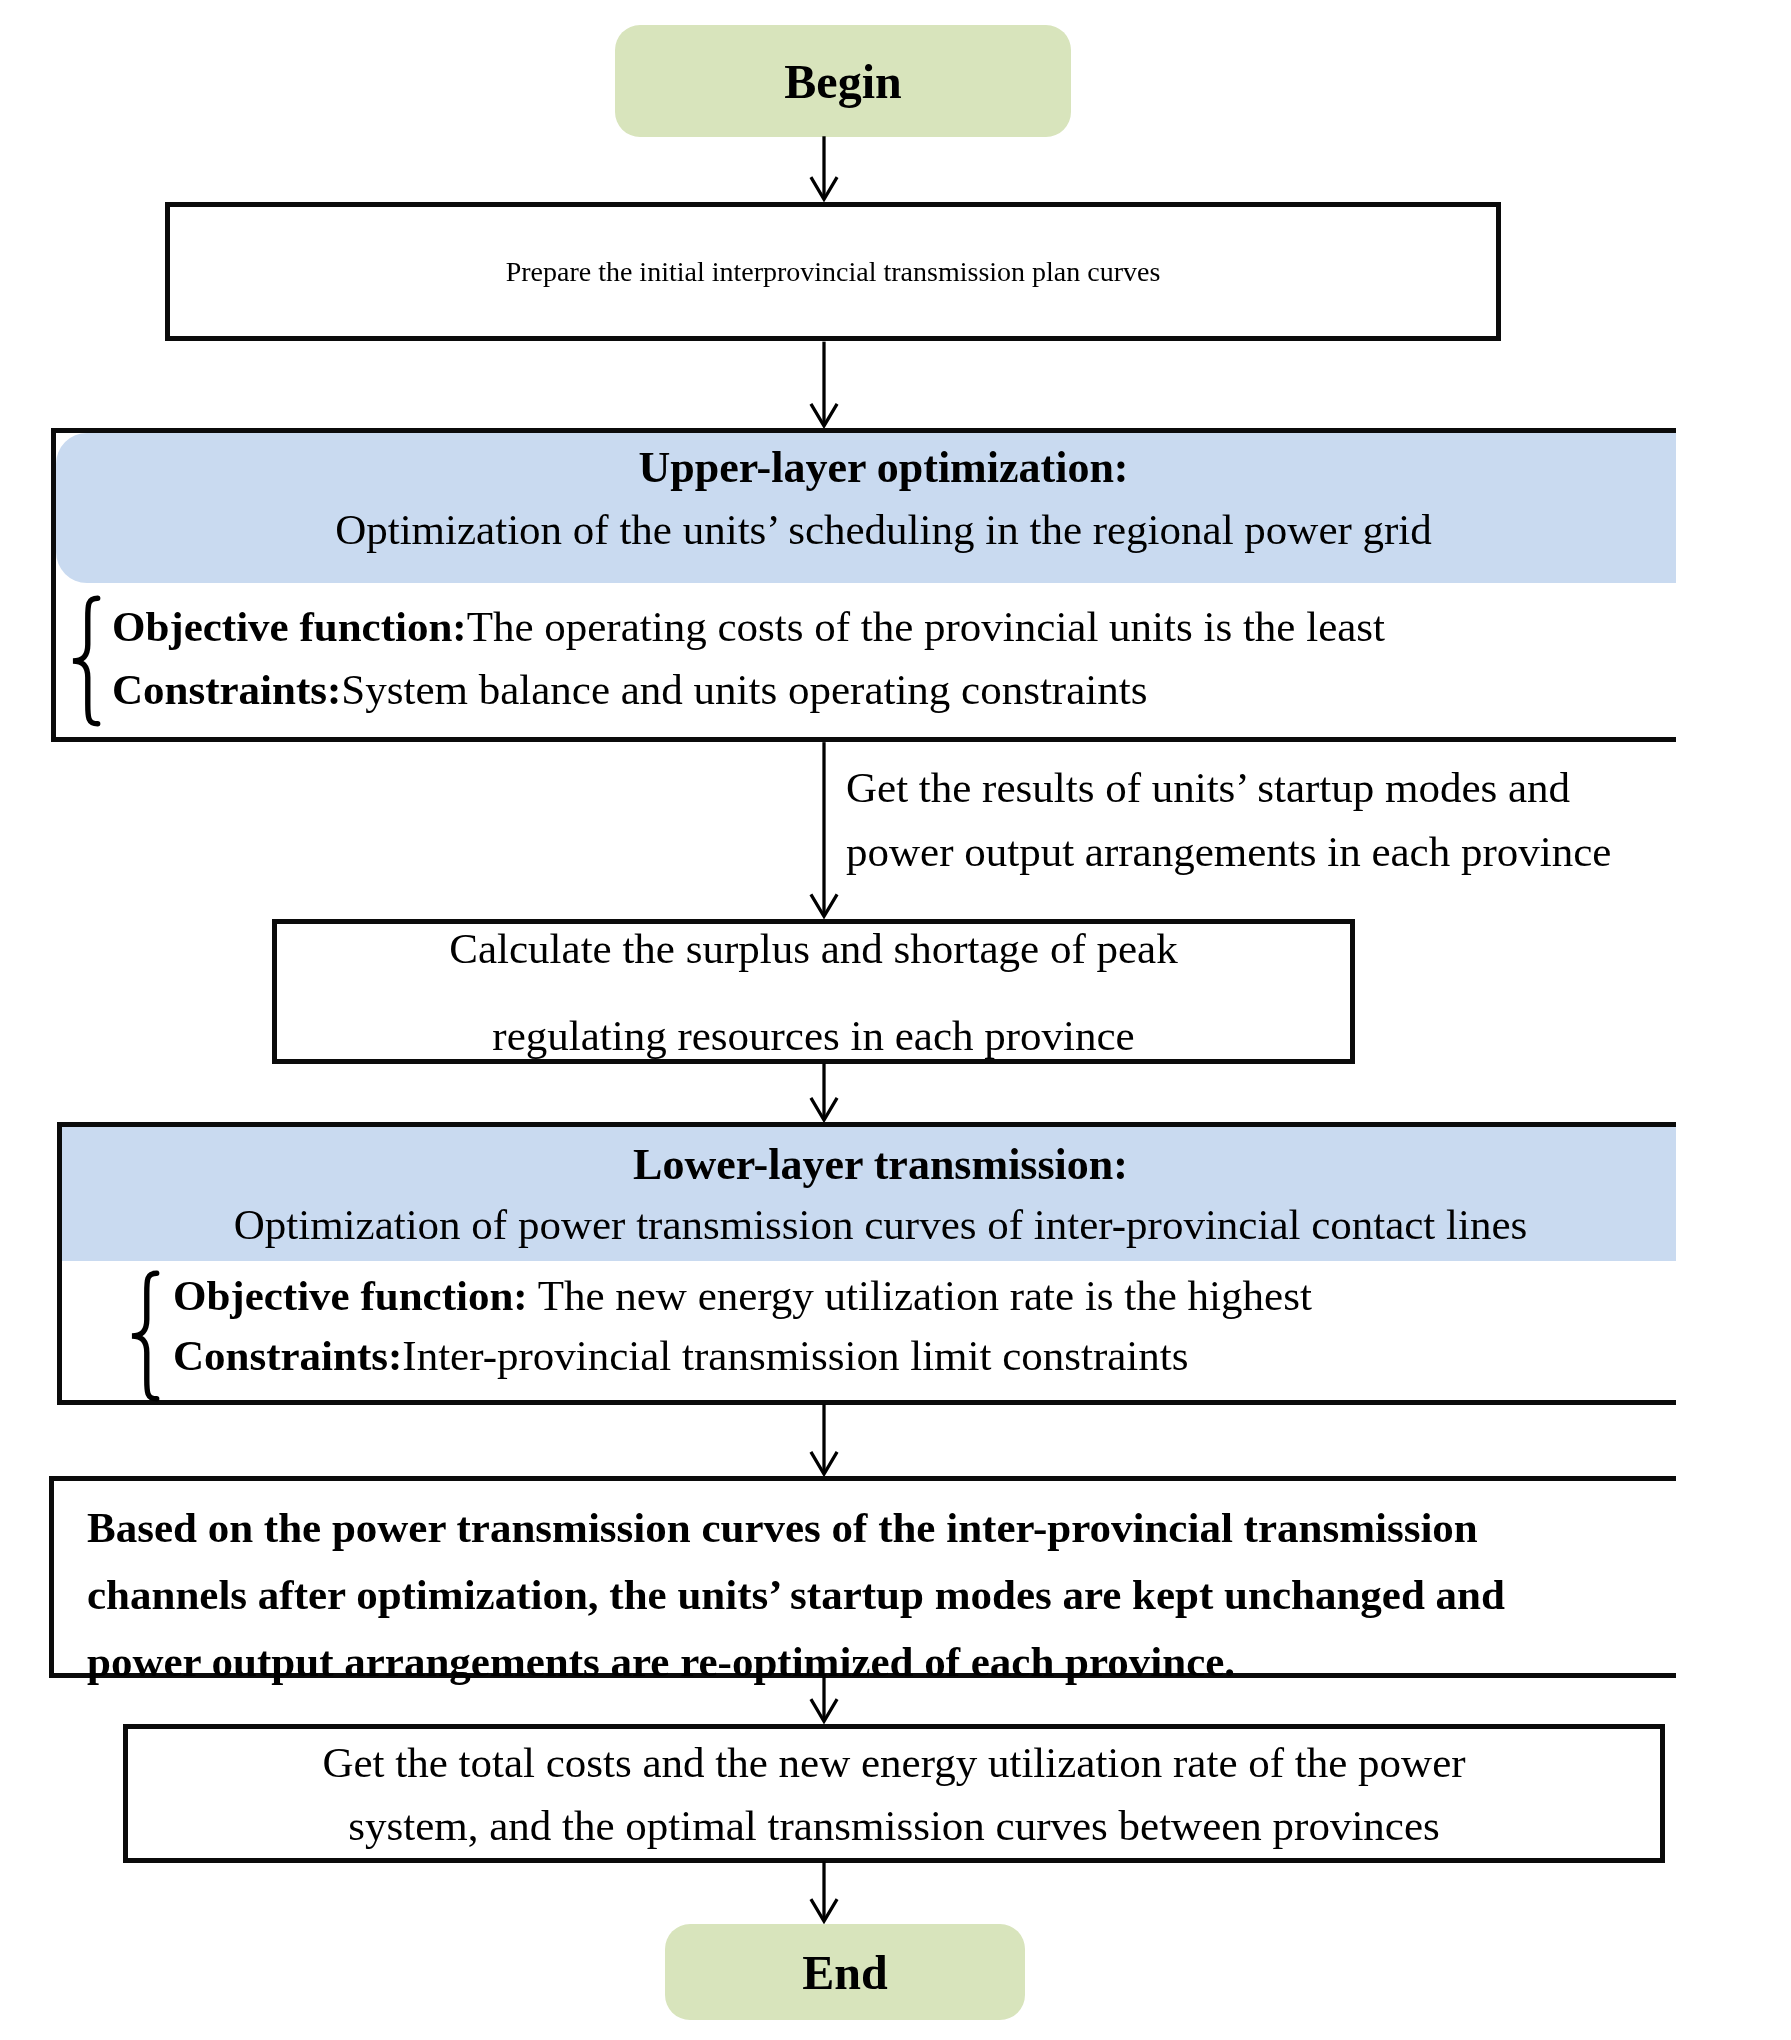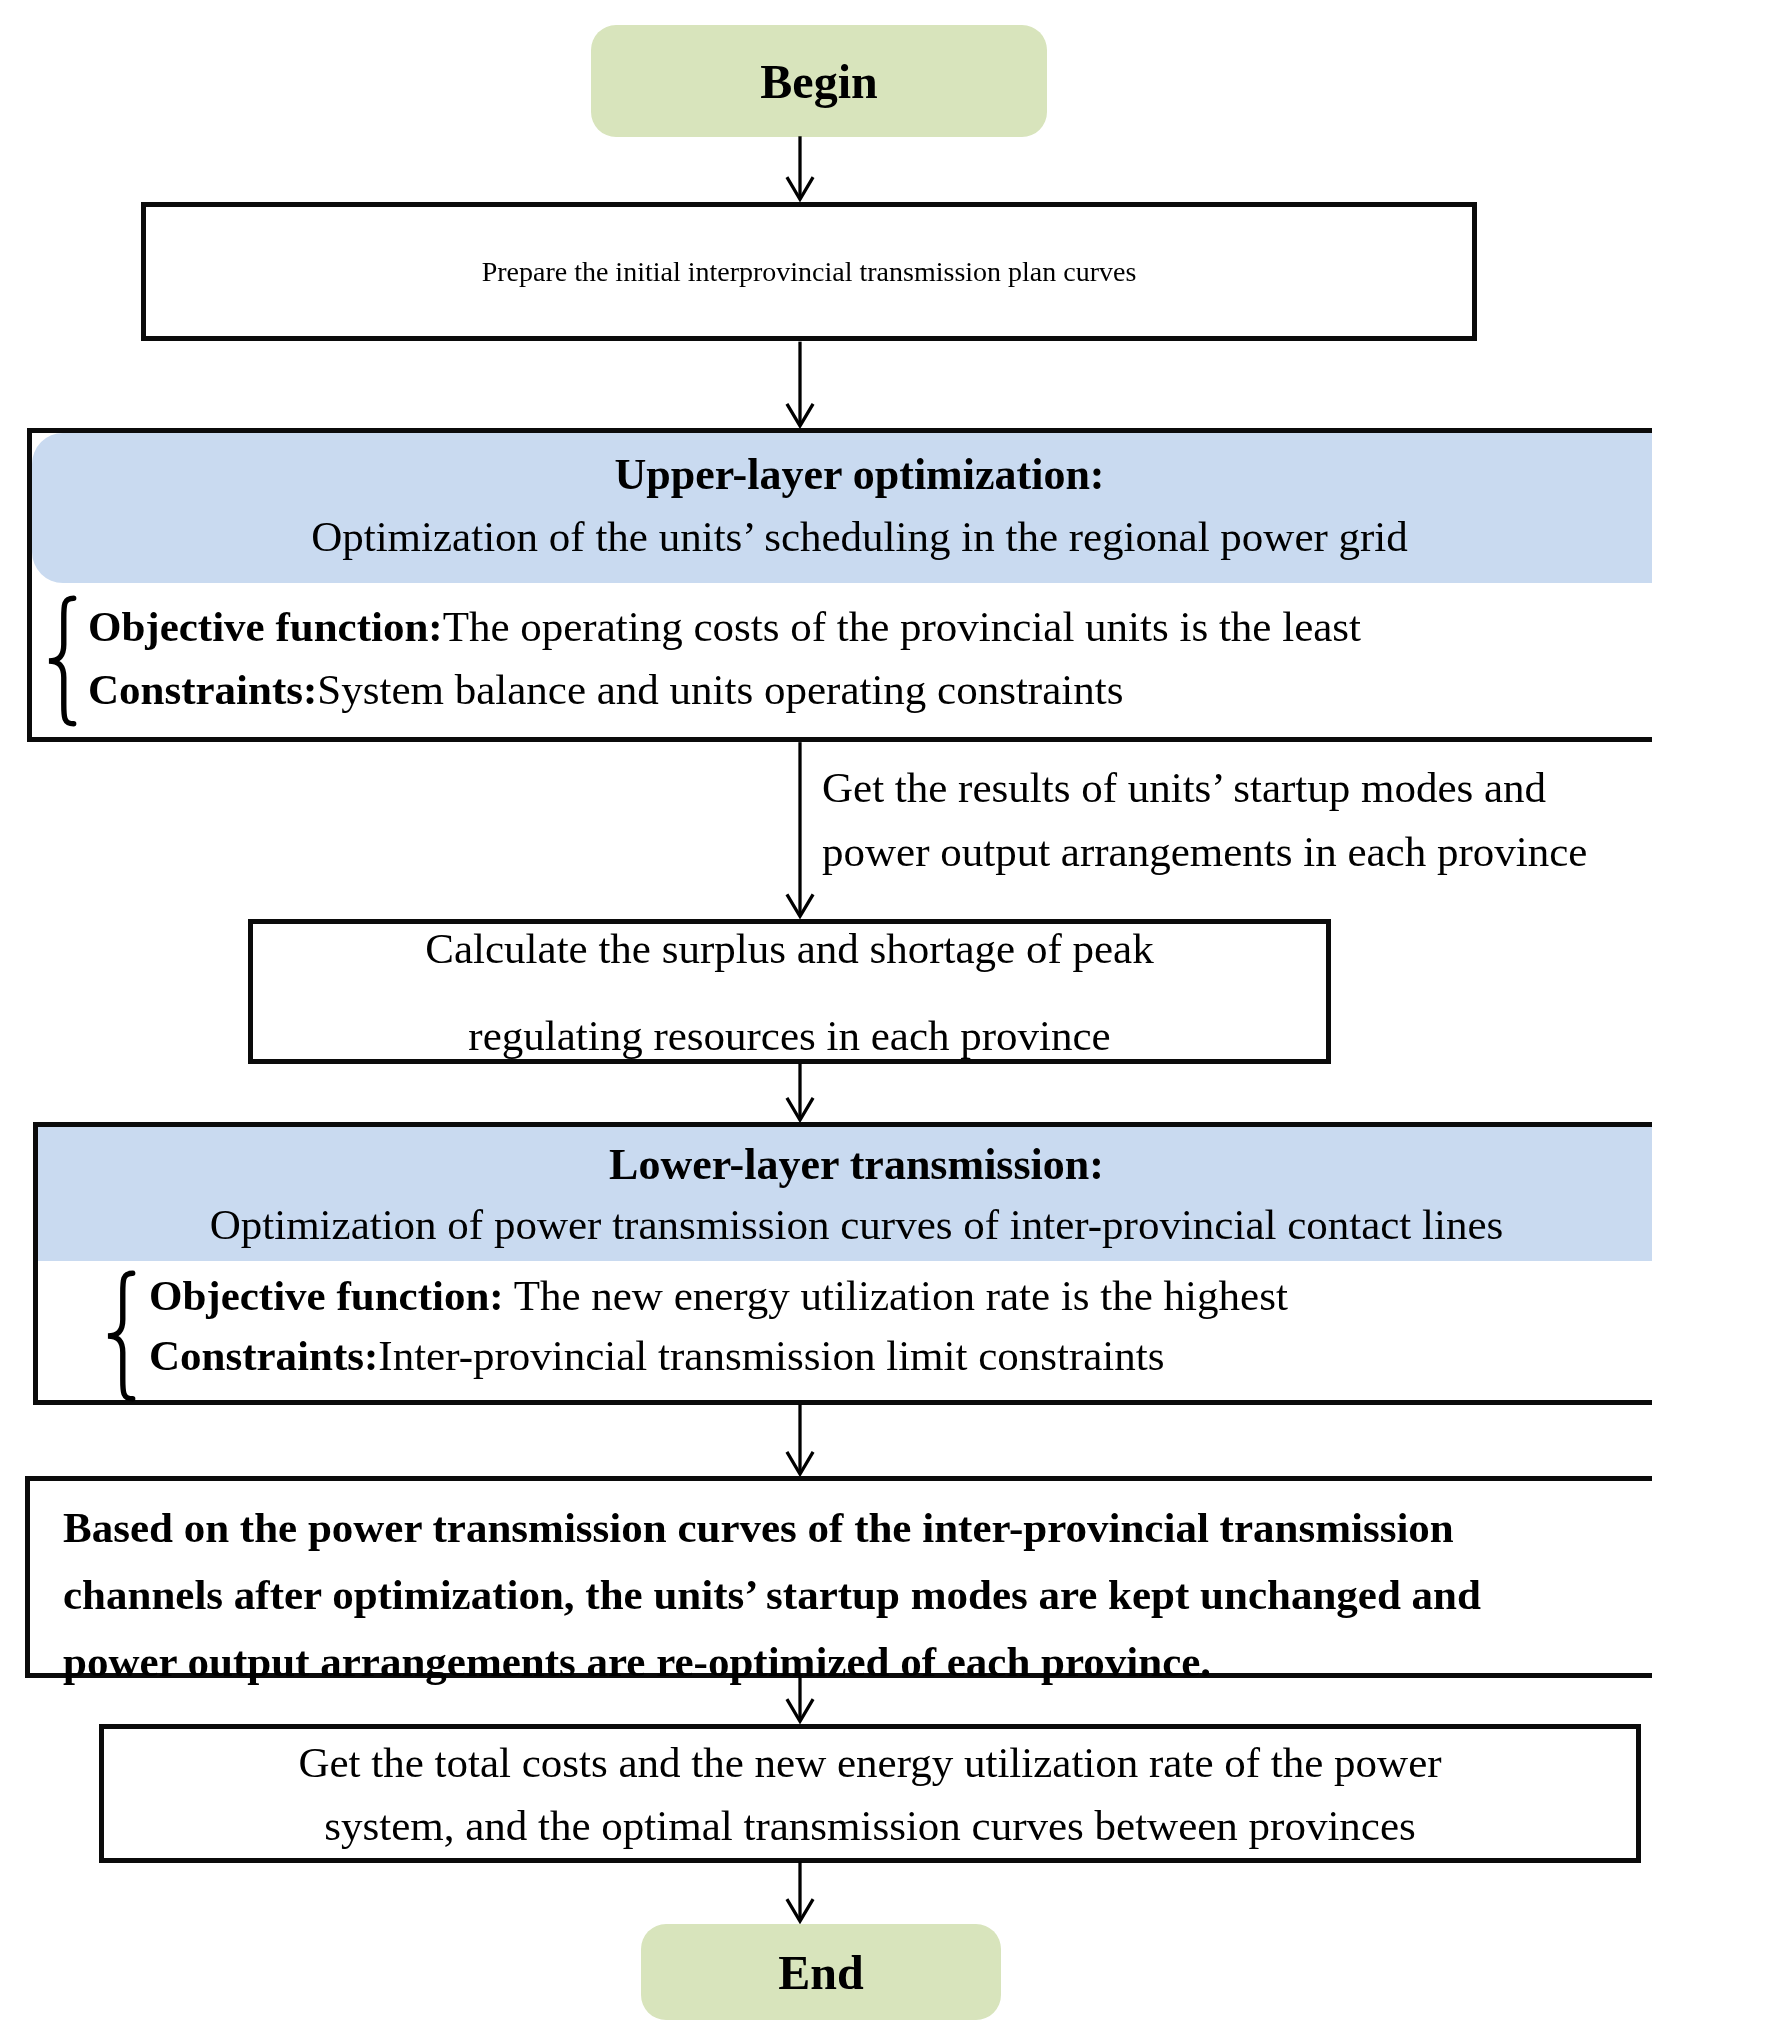--- a/index.html
+++ b/index.html
@@ -11,20 +11,21 @@
   }
   *{margin:0;padding:0;box-sizing:border-box;}
   html,body{background:var(--bg);}
   .page{
     position:relative;
     width:1652px;height:2041px;
     background:var(--bg);
     font-family:"Liberation Serif","DejaVu Serif",serif;
     color:var(--ink);
     overflow:hidden;
+    margin-left:24px;
   }
   .node{position:absolute;}
   .terminal{
     background:var(--terminal-fill);
     border-radius:25px;
     display:flex;align-items:center;justify-content:center;
     font-weight:bold;font-size:48px;
   }
   .rect{
     background:#fff;
@@ -46,21 +47,21 @@
   #lower{left:33px;top:1122px;width:1647px;height:283px;padding:0;}
   #reoptimize{left:25px;top:1476px;width:1701px;height:202px;font-size:43px;line-height:67px;padding:13.2px 33px 0 33px;font-weight:bold;}
   #results{left:99px;top:1724px;width:1542px;height:139px;font-size:43px;line-height:63px;}
   #end{left:641px;top:1924px;width:360px;height:96px;}
 
   
   .layer-header{
     background:var(--header-fill);
     text-align:center;
   }
-  #upper .layer-header{height:150px;padding-top:11px;border-radius:31px;}
+  #upper .layer-header{height:150px;padding-top:4px;border-radius:31px;}
   #upper .layer-title{font-size:44px;font-weight:bold;line-height:61px;}
   #upper .layer-subtitle{font-size:43px;line-height:63px;}
   #lower .layer-header{height:134px;padding-top:8.3px;}
   #lower .layer-title{font-size:44px;font-weight:bold;line-height:60px;}
   #lower .layer-subtitle{font-size:43px;line-height:60px;}
   .layer-body{position:relative;}
   .layer-body .brace{position:absolute;}
   #upper .layer-body .brace{left:6.6px;top:10px;}
   #upper .layer-body .body-lines{padding:11.6px 0 0 56px;font-size:43px;line-height:63px;}
   #lower .layer-body .brace{left:60px;top:6.6px;}

